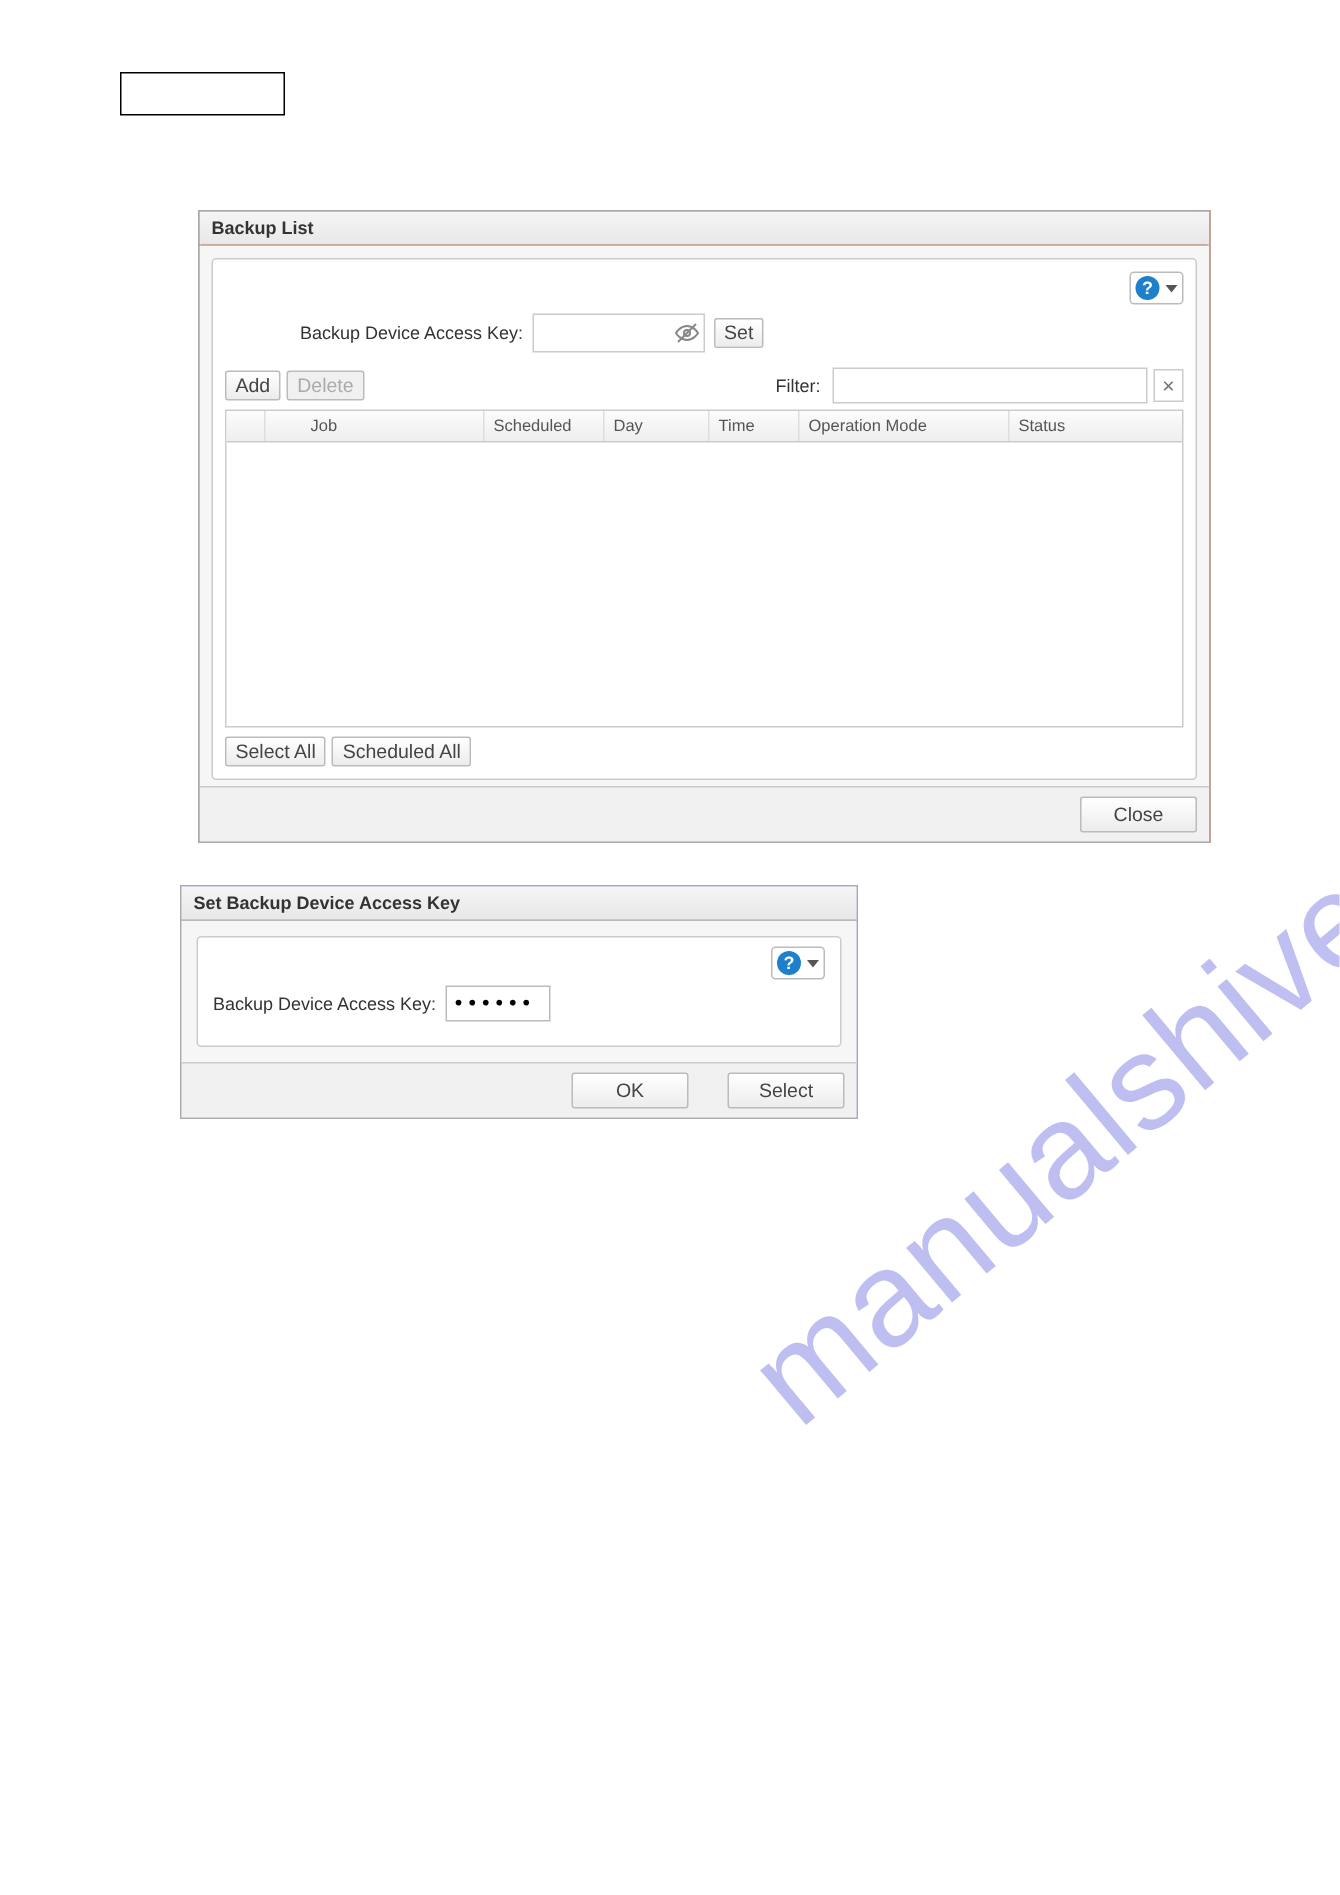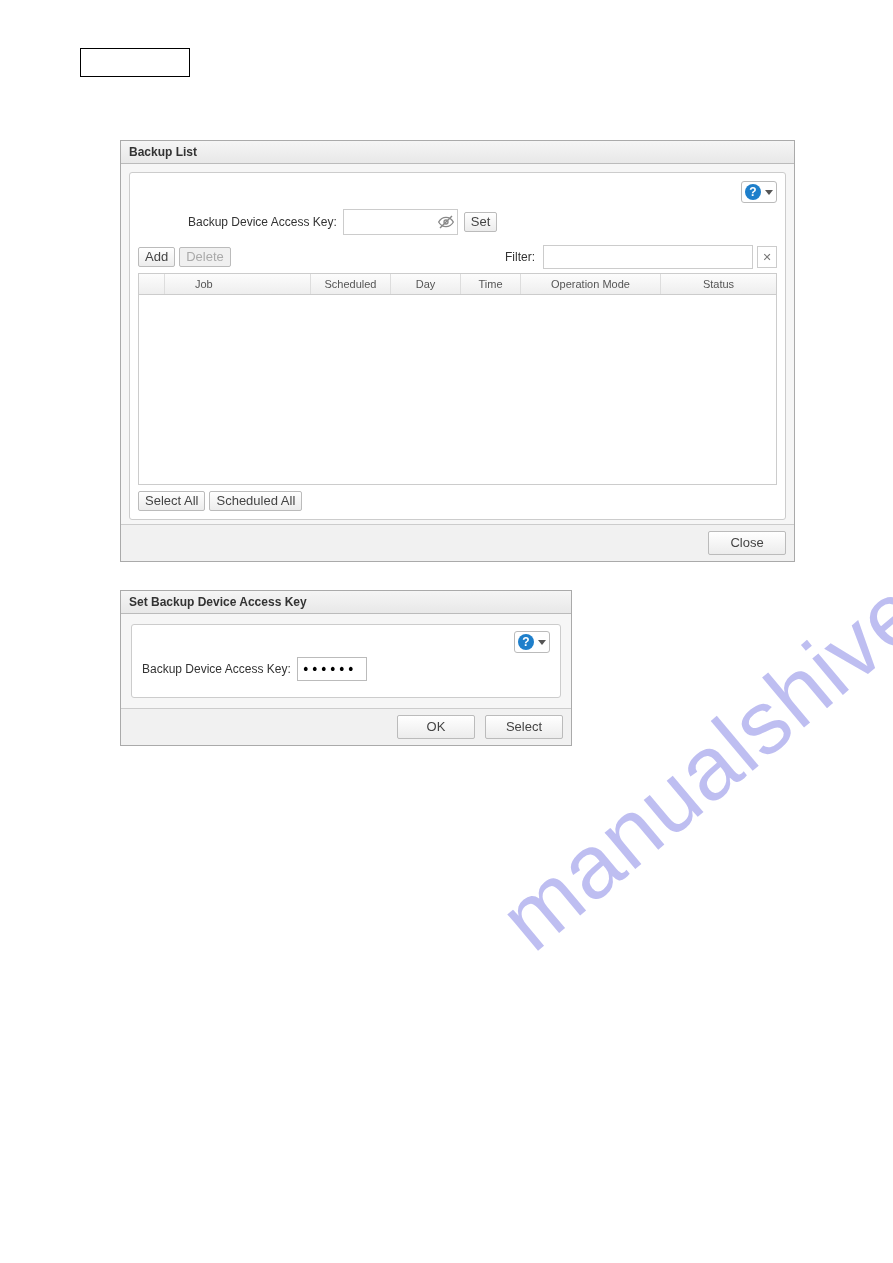--- a/index.html
+++ b/index.html
@@ -36,21 +36,21 @@
     white-space: nowrap;
     letter-spacing: 1px;
     font-family: 'Segoe UI', Arial, sans-serif;
     z-index: 50;
   }
 
   
   .panel-large {
     position: absolute;
     top: 140px;
-    left: 120px;
+    left: 132px;
     width: 673px;
     border: 1px solid #aaa;
     background: #c2410c;
     box-shadow: 0 0 0 1px #ddd inset;
   }
   .panel-titlebar {
     background: linear-gradient(#f5f5f5, #e8e8e8);
     border-bottom: 1px solid #bbb;
     padding: 4px 8px;
     font-weight: bold;
@@ -174,21 +174,20 @@
   }
   .grid-head {
     display: flex;
     background: linear-gradient(#fcfcfc, #eeeeee);
     border-bottom: 1px solid #ccc;
     color: #555;
   }
   .col {
     border-right: 1px solid #ddd;
     padding: 4px 6px;
-    text-align: center;
     font-size: 11px;
     box-sizing: border-box;
   }
   .col:last-child { border-right: none; }
   .c0 { width: 26px; }
   .c1 { flex: 1; text-align: left; padding-left: 30px;}
   .c2 { width: 80px; }
   .c3 { width: 70px; }
   .c4 { width: 60px; }
   .c5 { width: 140px; }
@@ -242,21 +241,21 @@
     width: 60px;
     padding: 1px 4px;
     font-family: monospace;
     letter-spacing: 1px;
   }
   .panel-small-footer {
     background: #f1f1f1;
     padding: 6px 8px;
     display: flex;
     justify-content: flex-end;
-    gap: 10px;
+    gap: 26px;
     border-top: 1px solid #ccc;
   }
 </style>
 </head>
 <body>
 
 <div class="page-box"></div>
 
 <div class="watermark">manualshive.com</div>
 

